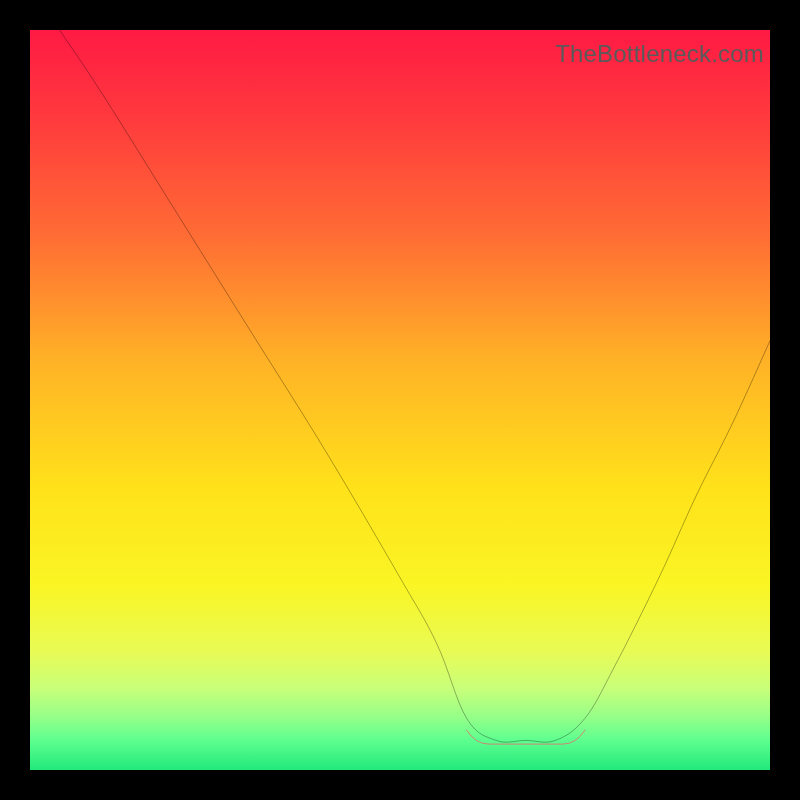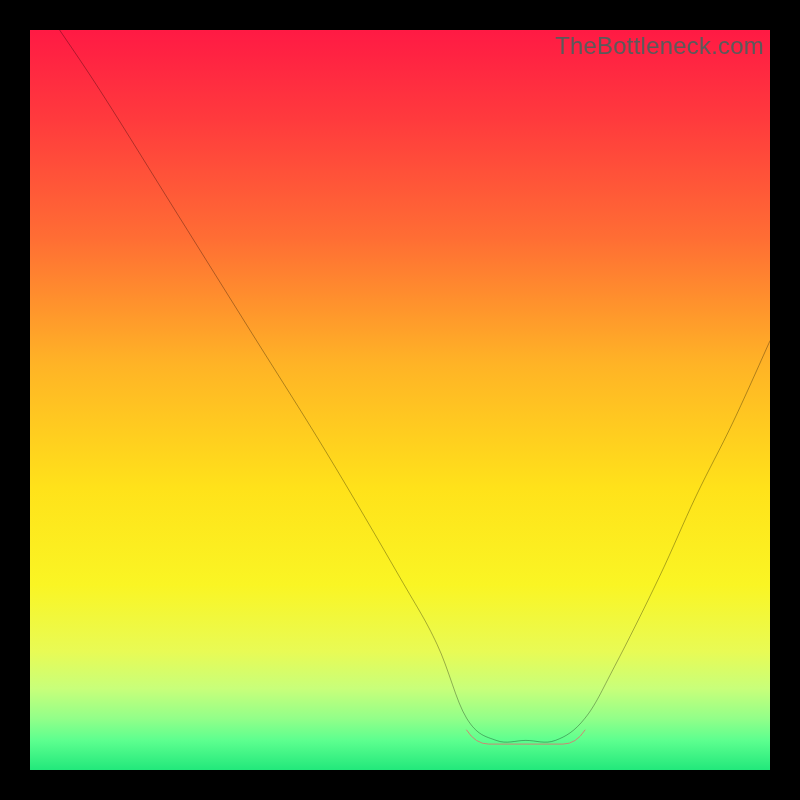--- a/index.html
+++ b/index.html
@@ -17,21 +17,21 @@
     width: 740px;
     height: 740px;
   }
   .gradient-bg {
     position: absolute;
     inset: 0;
     
   }
   .watermark {
     position: absolute;
-    top: 2px;
+    top: 10px;
     right: 6px;
     font-family: Arial, Helvetica, sans-serif;
     font-size: 24px;
     font-weight: 500;
     color: #5a5a5a;
     letter-spacing: 0.2px;
     user-select: none;
   }
   svg.curve, svg.bumper {
     position: absolute;

